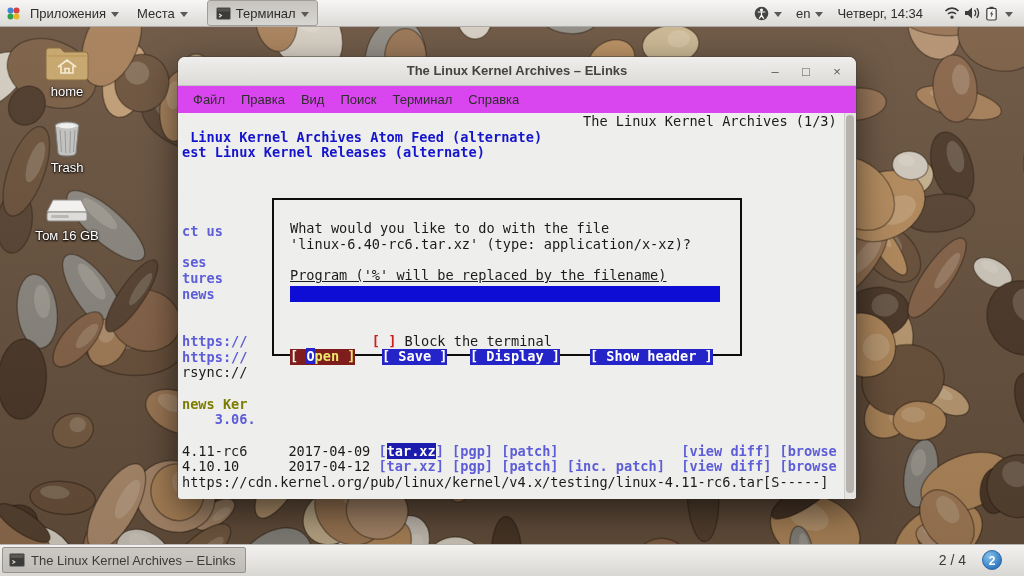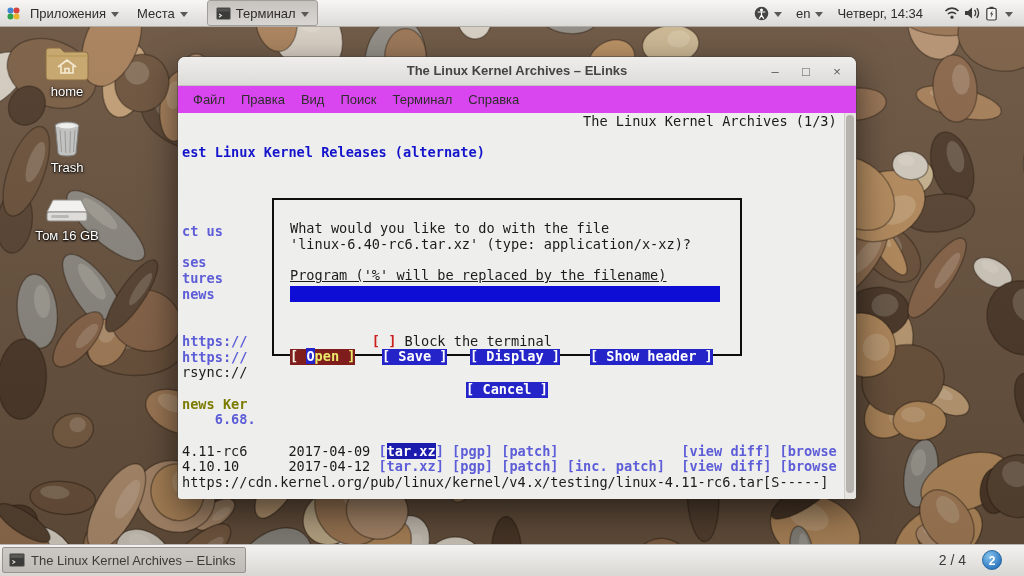--- a/index.html
+++ b/index.html
@@ -472,46 +472,46 @@
       <span class="menu-item">Файл</span>
       <span class="menu-item">Правка</span>
       <span class="menu-item">Вид</span>
       <span class="menu-item">Поиск</span>
       <span class="menu-item">Терминал</span>
       <span class="menu-item">Справка</span>
     </div>
     <div id="term">
 
       <div class="trow" style="top: 1px;"><span class="s-bold">                                                 The Linux Kernel Archives (1/3)</span></div>
+        <div class="trow" style="top: 16.7px;"><span class="s-plain"> </span><span class="s-linkbold">Linux Kernel Archives Atom Feed (alternate)</span></div>
         <div class="trow" style="top: 32.4px;"><span class="s-linkbold">est Linux Kernel Releases (alternate)</span></div>
         <div class="trow" style="top: 110.9px;"><span class="s-link">ct us</span></div>
         <div class="trow" style="top: 142.3px;"><span class="s-link">ses</span></div>
         <div class="trow" style="top: 158px;"><span class="s-link">tures</span></div>
         <div class="trow" style="top: 173.7px;"><span class="s-link">news</span></div>
         <div class="trow" style="top: 220.8px;"><span class="s-link">https://</span></div>
         <div class="trow" style="top: 236.5px;"><span class="s-link">https://</span></div>
         <div class="trow" style="top: 252.2px;"><span class="s-plain">rsync://</span></div>
         <div class="trow" style="top: 283.6px;"><span class="s-olive">news Ker</span></div>
-        <div class="trow" style="top: 299.3px;"><span class="s-plain">    </span><span class="s-link">6.68.</span></div>
+        <div class="trow" style="top: 299.3px;"><span class="s-plain">    </span><span class="s-link">3.06.</span></div>
         <div class="trow" style="top: 330.7px;"><span class="s-bold">4.11-rc6</span><span class="s-plain">     2017-04-09 </span><span class="s-link">[</span><span class="s-selected">tar.xz</span><span class="s-link">]</span><span class="s-plain"> </span><span class="s-link">[pgp]</span><span class="s-plain"> </span><span class="s-link">[patch]</span><span class="s-plain">               </span><span class="s-link">[view diff]</span><span class="s-plain"> </span><span class="s-link">[browse</span></div>
         <div class="trow" style="top: 346.4px;"><span class="s-bold">4.10.10</span><span class="s-plain">      2017-04-12 </span><span class="s-link">[tar.xz]</span><span class="s-plain"> </span><span class="s-link">[pgp]</span><span class="s-plain"> </span><span class="s-link">[patch]</span><span class="s-plain"> </span><span class="s-link">[inc. patch]</span><span class="s-plain">  </span><span class="s-link">[view diff]</span><span class="s-plain"> </span><span class="s-link">[browse</span></div>
         <div class="trow" style="top: 362.1px;"><span class="s-plain">https://cdn.kernel.org/pub/linux/kernel/v4.x/testing/linux-4.11-rc6.tar[S-----]</span></div>
         <div id="dialog">
         <div class="dtext" style="left:16px;top:21px;">What would you like to do with the file</div>
         <div class="dtext" style="left:16px;top:36.7px;">'linux-6.40-rc6.tar.xz' (type: application/x-xz)?</div>
         <div class="dtext" id="dlg-program-label" style="left:16px;top:68px;">Program ('%' will be replaced by the filename)</div>
         <div id="dlg-input"><span></span></div>
         <div class="dtext" style="left:16px;top:118px;">
           <span class="red-br">[</span><span> </span><span class="red-br">]</span><span> Block the terminal</span>
         </div>
         <div class="dbtn" id="btn-open" style="left:16px;top:149px;"><span>[ </span><span class="cur">O</span><span class="ylw">pen ]</span></div>
         <div class="dbtn" style="left:108px;top:149px;">[ Save ]</div>
         <div class="dbtn" style="left:196px;top:149px;">[ Display ]</div>
         <div class="dbtn" style="left:316px;top:149px;">[ Show header ]</div>
-        <div id="cancel-wrap"><div class="dbtn" id="btn-cancel">[ Cancel ]</div></div>
       </div>
       <div id="scrollbar">
         <div id="scroll-thumb"></div>
       </div>
     </div>
   </div>
 
   <div id="taskbar">
     <div id="task-btn">
       <span>

